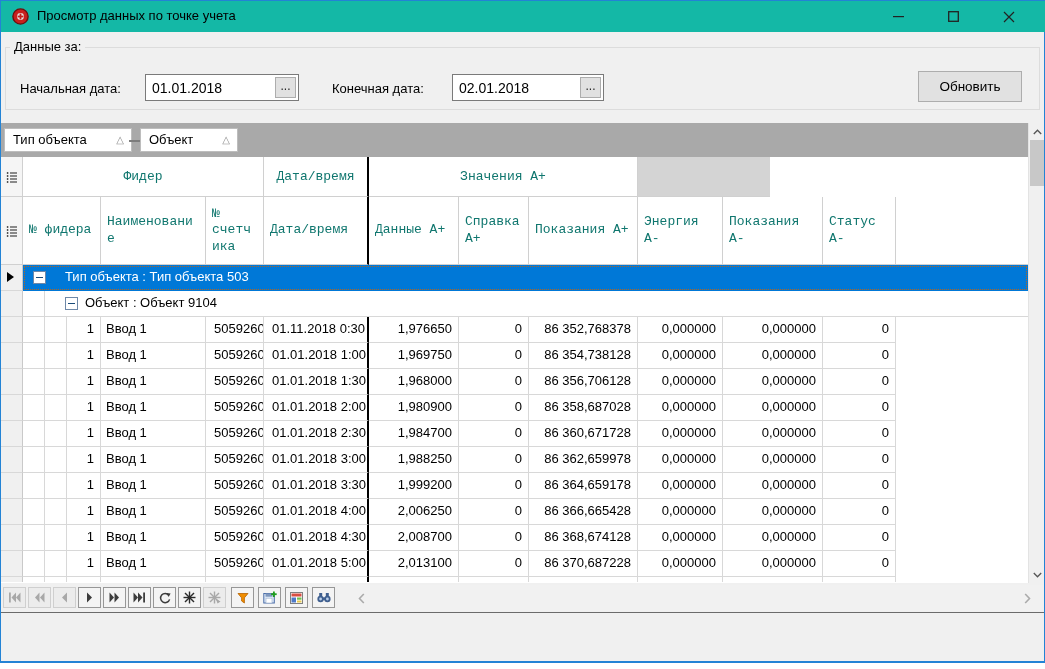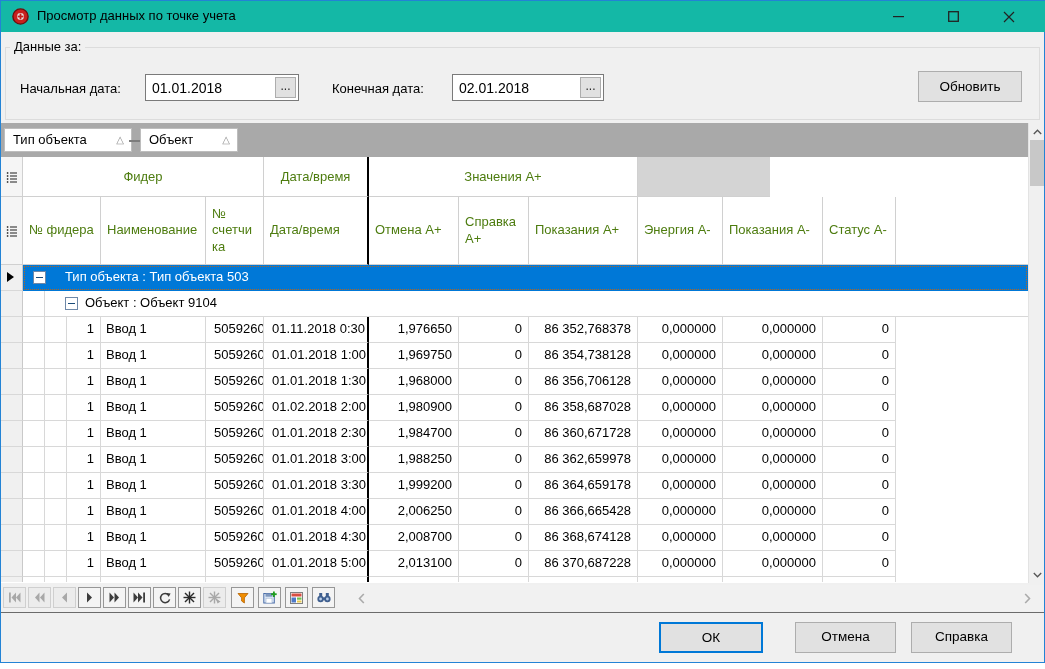--- a/index.html
+++ b/index.html
@@ -10,21 +10,21 @@
             border:1px solid #2383d5; border-bottom-width:2px; background:#f0f0f0; }
 
   
   .titlebar { position:absolute; left:0; top:0; width:1044px; height:31px; background:#14b8a6; }
   .app-icon { position:absolute; left:11px; top:7px; width:17px; height:17px; }
   .win-title { position:absolute; left:36px; top:7px; font-size:13px; color:#000; white-space:nowrap; }
   .win-btn { position:absolute; top:0; width:45px; height:31px; display:flex; align-items:center; justify-content:center; }
   .win-btn.min { left:875px; } .win-btn.max { left:930px; } .win-btn.close { left:985px; }
 
   
-  .groupbox { position:absolute; left:4px; top:46px; width:1035px; height:73px;
+  .groupbox { position:absolute; left:4px; top:46px; width:1035px; height:63px;
               border:1px solid #dcdcdc; }
   .groupbox-label { position:absolute; left:4px; top:-9px; background:#f0f0f0; padding:0 4px;
                     font-size:13px; color:#000; }
   .fld-label { position:absolute; font-size:13px; color:#000; top:33px; }
   .lbl-start { left:14px; } .lbl-end { left:326px; }
   .date-box { position:absolute; top:26px; height:27px; background:#fff; border:1px solid #7a7a7a; }
   .box-start { left:139px; width:154px; } .box-end { left:446px; width:152px; }
   .date-input { position:absolute; left:0; top:0; width:100%; height:100%; border:none; outline:none;
                 background:transparent; font-family:"Liberation Sans",sans-serif; font-size:14px; padding-left:6px; }
   .ellipsis-btn { position:absolute; right:2px; top:2px; bottom:2px; width:21px; background:#e1e1e1;
@@ -40,21 +40,21 @@
   .gb-box { position:absolute; top:5px; height:24px; background:#fff; border:1px solid #bdbdbd;
             font-size:13px; color:#000; padding:3px 24px 0 8px; }
   .gb-box .tri { position:absolute; right:7px; top:5px; font-size:10px; color:#909090; }
   .gb-1 { left:3px; width:128px; } .gb-2 { left:139px; width:98px; }
   .gb-dash { position:absolute; left:128px; top:17px; width:14px; height:2px; background:#7d7d7d; }
 
   .hrow { display:flex; position:absolute; left:0; width:1027px; }
   .band-row { top:34px; height:40px; }
   .sub-row  { top:74px; height:68px; }
   .hcell { background:#fff; border-right:1px solid #d0d0d0; border-bottom:1px solid #d0d0d0;
-           font-size:13px; color:#4d7c0f; display:flex; align-items:center; overflow:hidden; }
+           font-size:13px; color:#0f766e; display:flex; align-items:center; overflow:hidden;font-family:Liberation Mono, monospace; }
   .hc-center { justify-content:center; }
   .hcell.ind { background:#f5f5f5; justify-content:center; }
   .hcell .wrap { padding:0 6px; overflow-wrap:anywhere; line-height:1.25; }
   .blackline { border-right:2px solid #000 !important; }
   .band-filler { background:#d4d4d4; border-right:none; }
   .sub-filler { background:#fff; border-right:none; border-bottom:1px solid #d0d0d0; }
 
   .grow { display:flex; position:absolute; left:0; width:1027px; height:26px; }
   .cell { border-right:1px solid #d8d8d8; border-bottom:1px solid #d8d8d8; font-size:13px; color:#000;
           line-height:24px; white-space:nowrap; overflow:hidden; background:#fff; }
@@ -208,21 +208,21 @@
         <div class="hcell" style="width:105px">
             <span class="wrap">Наименование</span>
           </div>
         <div class="hcell" style="width:58px">
             <span class="wrap">№ счетчика</span>
           </div>
         <div class="hcell blackline" style="width:105px">
             <span class="wrap">Дата/время</span>
           </div>
         <div class="hcell" style="width:90px">
-            <span class="wrap">Отмена A+</span>
+            <span class="wrap">Данные A+</span>
           </div>
         <div class="hcell" style="width:70px">
             <span class="wrap">Справка A+</span>
           </div>
         <div class="hcell" style="width:109px">
             <span class="wrap">Показания A+</span>
           </div>
         <div class="hcell" style="width:85px">
             <span class="wrap">Энергия A-</span>
           </div>
@@ -303,21 +303,21 @@
     <div class="cell num" style="width:73px">0</div>
     <div class="cell filler" style="width:132px"></div>
   </div>
           <div class="grow" style="top: 272px;">
     <div class="ind-cell" style="width:22px"></div>
     <div class="cell" style="width:22px"></div>
     <div class="cell" style="width:22px"></div>
     <div class="cell num" style="width:34px">1</div>
     <div class="cell txt" style="width:105px">Ввод 1</div>
     <div class="cell txt" style="width:58px;padding-left:8px">5059260</div>
-    <div class="cell txt blackline" style="width:105px;padding-left:8px">01.02.2018 2:00</div>
+    <div class="cell txt blackline" style="width:105px;padding-left:8px">01.01.2018 2:00</div>
     <div class="cell num" style="width:90px">1,980900</div>
     <div class="cell num" style="width:70px">0</div>
     <div class="cell num" style="width:109px">86 358,687028</div>
     <div class="cell num" style="width:85px">0,000000</div>
     <div class="cell num" style="width:100px">0,000000</div>
     <div class="cell num" style="width:73px">0</div>
     <div class="cell filler" style="width:132px"></div>
   </div>
           <div class="grow" style="top: 298px;">
     <div class="ind-cell" style="width:22px"></div>
@@ -568,18 +568,13 @@
           </svg>
       </div>
       <div class="hs-arrow hs-right">
         <svg width="7" height="11" viewBox="0 0 7 11">
             <path d="M1.2 1 L5.5 5.5 L1.2 10" fill="none" stroke="#ababab" stroke-width="1.6"></path>
           </svg>
       </div>
     </div>
   </div>
 
-  <div class="footer">
-    <div class="btn btn-ok">ОК</div>
-    <div class="btn btn-cancel">Отмена</div>
-    <div class="btn btn-help">Справка</div>
-  </div>
 </div>
 
 </body></html>

